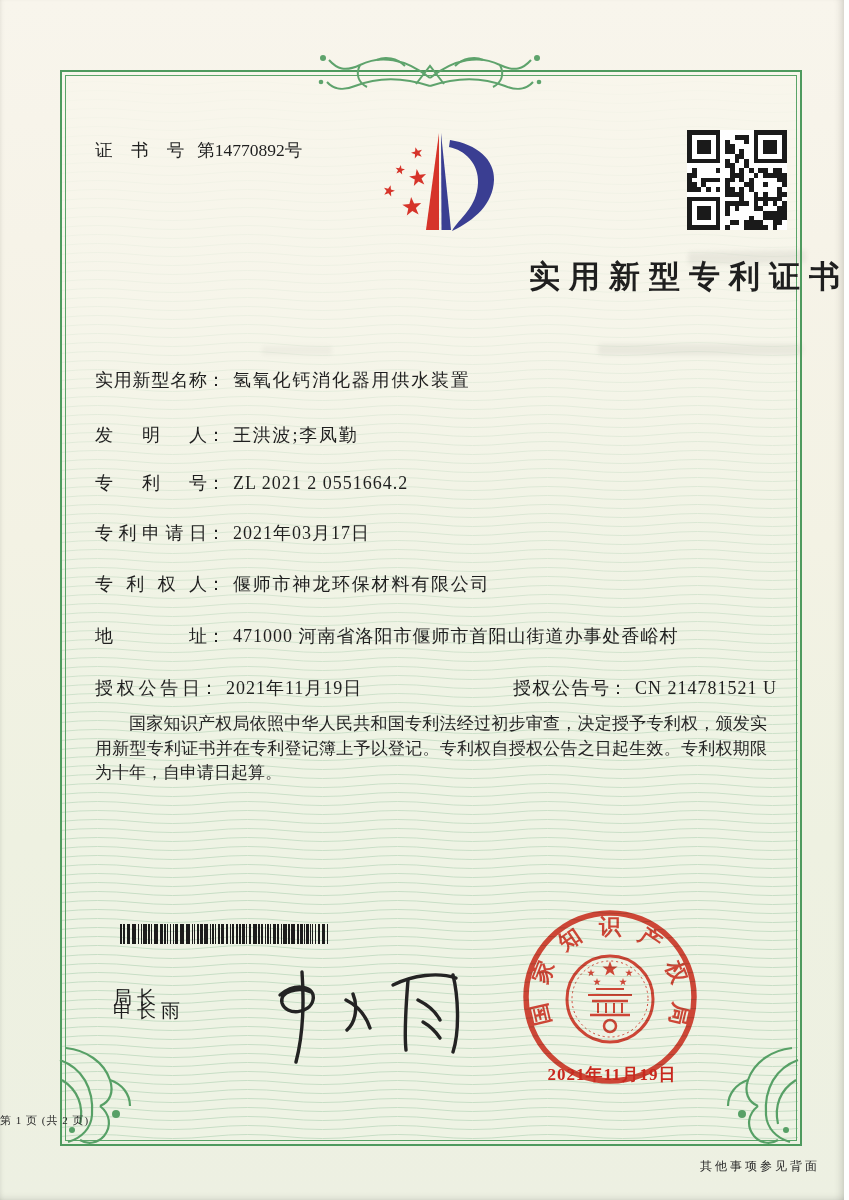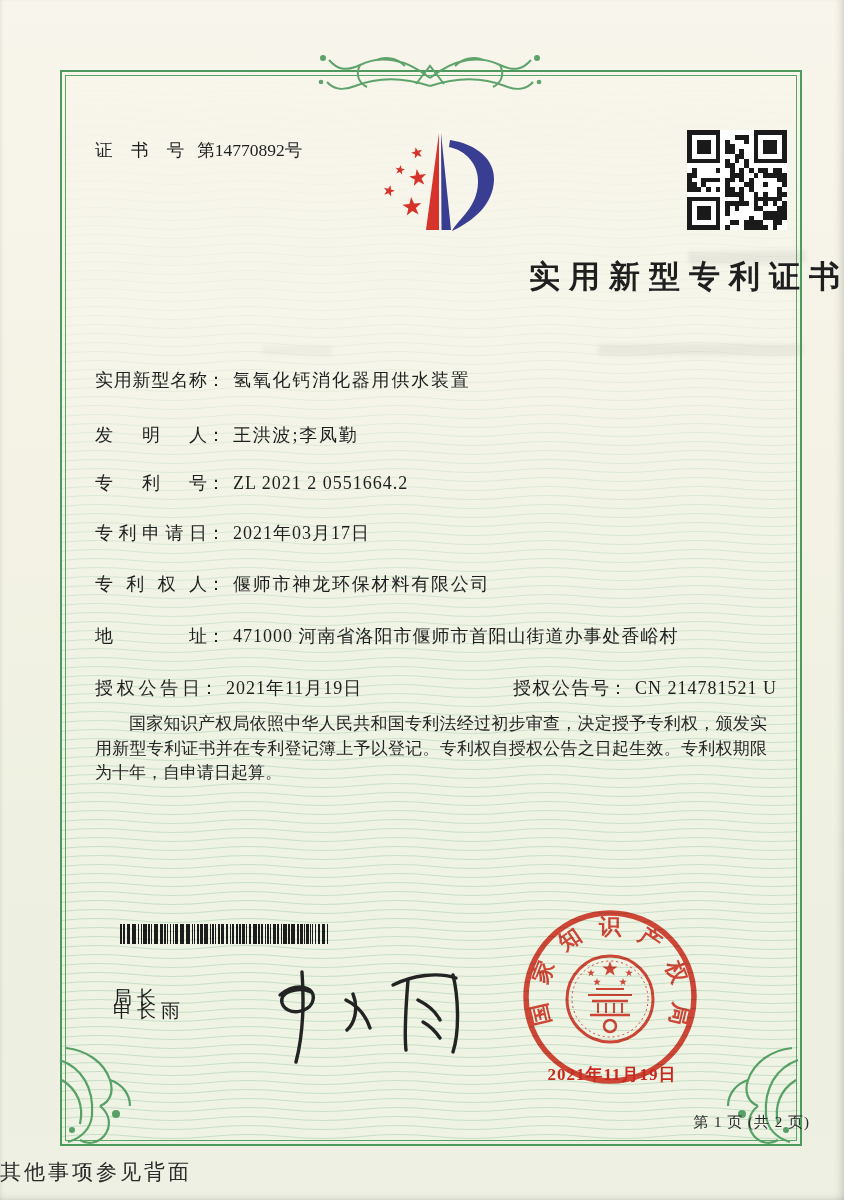--- a/index.html
+++ b/index.html
@@ -26,22 +26,22 @@
   .flabel.w5{width:105px;}
   .fcolon{display:inline-block;margin-right:8px;}
   .fvalue{letter-spacing:1.8px;text-align:right;}
   .fvalue.num{letter-spacing:1px;}
   .pair2{position:absolute;left:398px;top:0;margin-left:20px;}
   .pair2 .flabel{width:96px;}
   .bodytext{left:95px;top:712px;width:672px;font-size:17px;line-height:24.5px;text-align:justify;color:#242424;}
   .bodytext p{margin:0;text-indent:2em;}
   .director{left:113px;font-size:19px;letter-spacing:5px;color:#1c1c1c;}
   .seal-date{left:522px;top:1063px;width:180px;text-align:center;font-size:17px;color:#c9281e;letter-spacing:1px;font-weight:bold;}
-  .page-info{left:0;width:810px;top:1113px;text-align:right;font-size:15px;letter-spacing:1px;color:#2a2a2a;}
-  .footer-note{left:0;width:820px;top:1158px;text-align:left;font-size:21px;letter-spacing:3px;color:#2a2a2a;}
+  .page-info{left:0;width:810px;top:1113px;text-align:left;font-size:11px;letter-spacing:1px;color:#2a2a2a;}
+  .footer-note{left:0;width:820px;top:1158px;text-align:right;font-size:12px;letter-spacing:3px;color:#2a2a2a;}
   .seal-svg{mix-blend-mode:multiply;}
 </style>
 </head>
 <body>
 
 <div class="page">
 
   <svg class="waves" viewBox="0 0 738 1072" preserveAspectRatio="none">
     <defs>
       <pattern id="wv" width="150" height="9" patternUnits="userSpaceOnUse">

